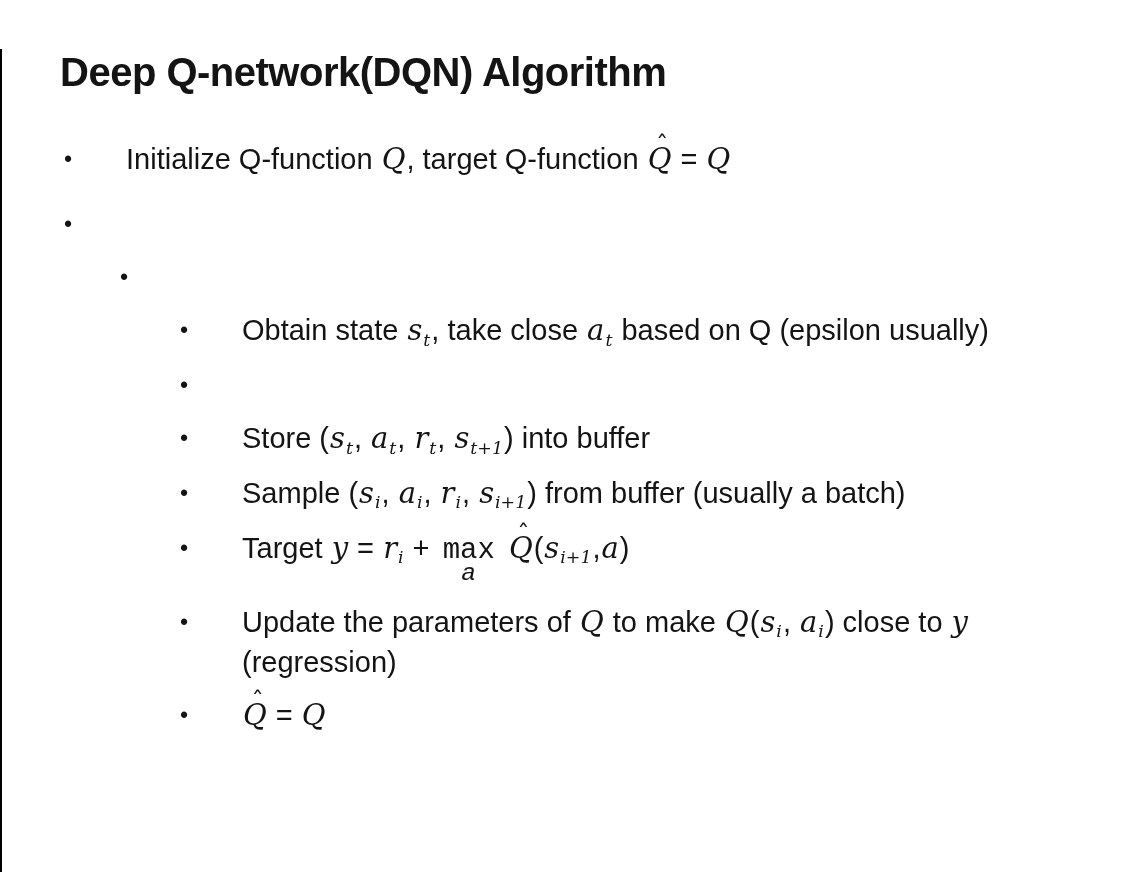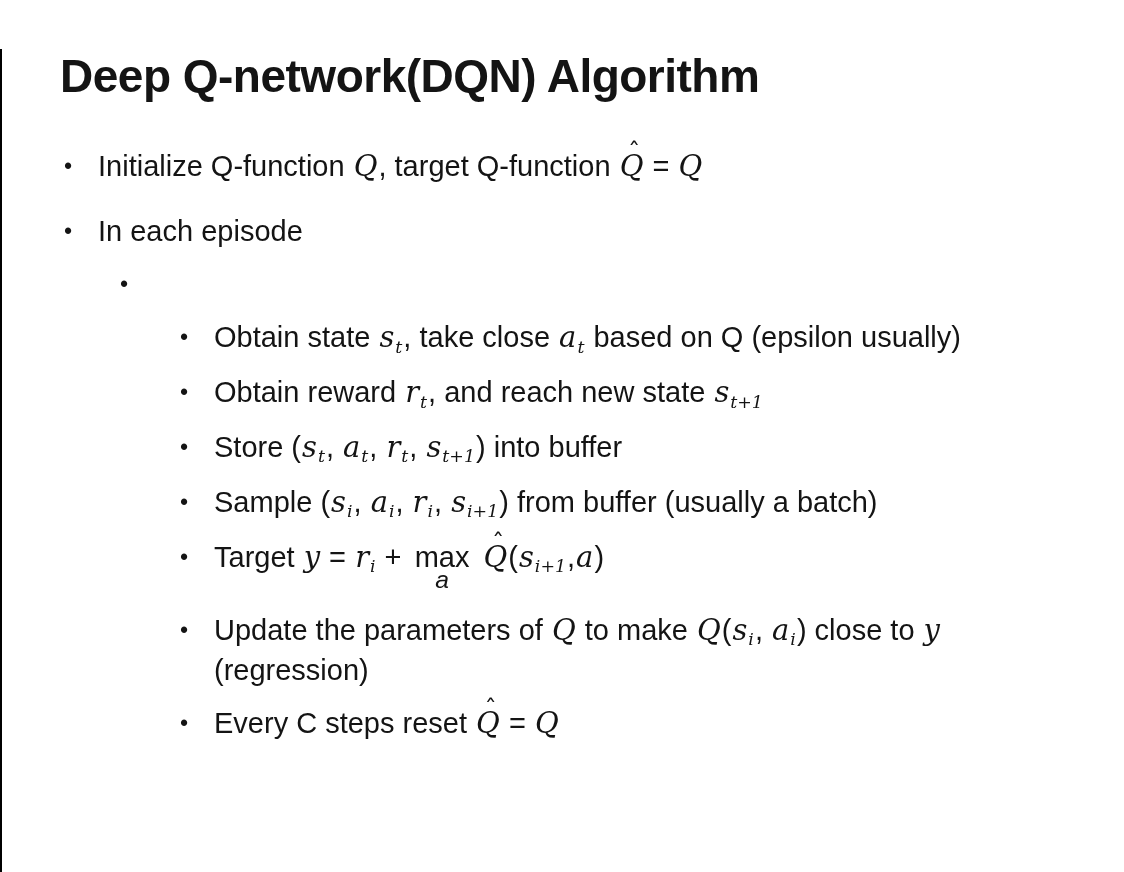--- a/index.html
+++ b/index.html
@@ -24,21 +24,21 @@
     background: var(--bg-color);
   }
   .left-border {
     position: absolute;
     left: 0; top: 0;
     width: 2px; height: 100%;
     background: var(--border-color);
   }
   .title {
     margin: 49px 0 0 60px;
-    font-size: 46px;
+    font-size: 40px;
     font-weight: 700;
     letter-spacing: -0.5px;
     line-height: 1.18;
     color: var(--text-color);
   }
   ul.bullets {
     list-style: none;
     margin: 44px 0 0 0;
     padding: 0;
   }
@@ -54,21 +54,21 @@
   ul.bullets li.has-under { margin-bottom: 32px; }
   .lvl1 { padding-left: 64px; }
   .lvl2 { padding-left: 120px; }
   .lvl3 { padding-left: 180px; }
   .bullet {
     flex: 0 0 34px;
     width: 34px;
     font-size: 0.8em;
     line-height: 1.68;
   }
-  .content { flex: 1 1 auto; }
+  .content { flex: 1 1 auto; margin-left: 28px; }
   .seg-p { }
   .seg-m {
     font-family: "DejaVu Serif", serif;
     font-style: italic;
     padding: 0 1px;
   }
   .seg-sub {
     font-family: "DejaVu Serif", serif;
     font-style: italic;
     font-size: 0.6em;
@@ -89,21 +89,21 @@
     transform: translateX(-28%);
     font-size: 0.85em;
     font-style: normal;
     font-family: "DejaVu Sans", sans-serif;
   }
   .seg-under {
     display: inline-block;
     position: relative;
     text-align: right;
     margin: 0 5px;
-    font-family: Liberation Sans, sans-serif;
+    font-family: Liberation Mono, monospace;
   }
   .seg-under .under-top { }
   .seg-under .under-bot {
     position: absolute;
     top: 1.02em;
     left: 50%;
     transform: translateX(-50%);
     font-style: italic;
     font-size: 0.85em;
   }
@@ -114,47 +114,45 @@
 <div class="slide">
   <div class="left-border"></div>
   <h1 class="title">Deep Q-network(DQN) Algorithm</h1>
   <ul class="bullets">
       <li class="lvl1">
         <span class="bullet">•</span>
         <span class="content"><span class="seg-p">Initialize Q-function </span><span class="seg-m">Q</span><span class="seg-p">, target Q-function </span><span class="seg-hat"><span class="hat-mark">ˆ</span><span class="hat-base">Q</span></span><span class="seg-p"> = </span><span class="seg-m">Q</span></span>
       </li>
       <li class="lvl1">
         <span class="bullet">•</span>
-        <span class="content"><span class="seg-p">In each episode</span></span>
       </li>
       <li class="lvl2">
         <span class="bullet">•</span>
       </li>
       <li class="lvl3">
         <span class="bullet">•</span>
         <span class="content"><span class="seg-p">Obtain state </span><span class="seg-m">s</span><span class="seg-sub">t</span><span class="seg-p">, take close </span><span class="seg-m">a</span><span class="seg-sub">t</span><span class="seg-p"> based on Q (epsilon usually)</span></span>
       </li>
       <li class="lvl3">
         <span class="bullet">•</span>
-        <span class="content"><span class="seg-p">Obtain reward </span><span class="seg-m">r</span><span class="seg-sub">t</span><span class="seg-p">, and reach new state </span><span class="seg-m">s</span><span class="seg-sub">t+1</span></span>
       </li>
       <li class="lvl3">
         <span class="bullet">•</span>
         <span class="content"><span class="seg-p">Store (</span><span class="seg-m">s</span><span class="seg-sub">t</span><span class="seg-p">, </span><span class="seg-m">a</span><span class="seg-sub">t</span><span class="seg-p">, </span><span class="seg-m">r</span><span class="seg-sub">t</span><span class="seg-p">, </span><span class="seg-m">s</span><span class="seg-sub">t+1</span><span class="seg-p">) into buffer</span></span>
       </li>
       <li class="lvl3">
         <span class="bullet">•</span>
         <span class="content"><span class="seg-p">Sample (</span><span class="seg-m">s</span><span class="seg-sub">i</span><span class="seg-p">, </span><span class="seg-m">a</span><span class="seg-sub">i</span><span class="seg-p">, </span><span class="seg-m">r</span><span class="seg-sub">i</span><span class="seg-p">, </span><span class="seg-m">s</span><span class="seg-sub">i+1</span><span class="seg-p">) from buffer (usually a batch)</span></span>
       </li>
       <li class="lvl3 has-under">
         <span class="bullet">•</span>
         <span class="content"><span class="seg-p">Target </span><span class="seg-m">y</span><span class="seg-p"> = </span><span class="seg-m">r</span><span class="seg-sub">i</span><span class="seg-p"> + </span><span class="seg-under"><span class="under-top">max</span><span class="under-bot">a</span></span><span class="seg-p"> </span><span class="seg-hat"><span class="hat-mark">ˆ</span><span class="hat-base">Q</span></span><span class="seg-p">(</span><span class="seg-m">s</span><span class="seg-sub">i+1</span><span class="seg-p">,</span><span class="seg-m">a</span><span class="seg-p">)</span></span>
       </li>
       <li class="lvl3">
         <span class="bullet">•</span>
         <span class="content"><span class="seg-p">Update the parameters of </span><span class="seg-m">Q</span><span class="seg-p"> to make </span><span class="seg-m">Q</span><span class="seg-p">(</span><span class="seg-m">s</span><span class="seg-sub">i</span><span class="seg-p">, </span><span class="seg-m">a</span><span class="seg-sub">i</span><span class="seg-p">) close to </span><span class="seg-m">y</span><span class="seg-p"> (regression)</span></span>
       </li>
       <li class="lvl3">
         <span class="bullet">•</span>
-        <span class="content"><span class="seg-p">Every C steps reset </span><span class="seg-hat"><span class="hat-mark">ˆ</span><span class="hat-base">Q</span></span><span class="seg-p"> = </span><span class="seg-m">Q</span></span>
+        <span class="content"><span class="seg-hat"><span class="hat-mark">ˆ</span><span class="hat-base">Q</span></span><span class="seg-p"> = </span><span class="seg-m">Q</span></span>
       </li>
     </ul>
 </div>
 
 </body></html>

